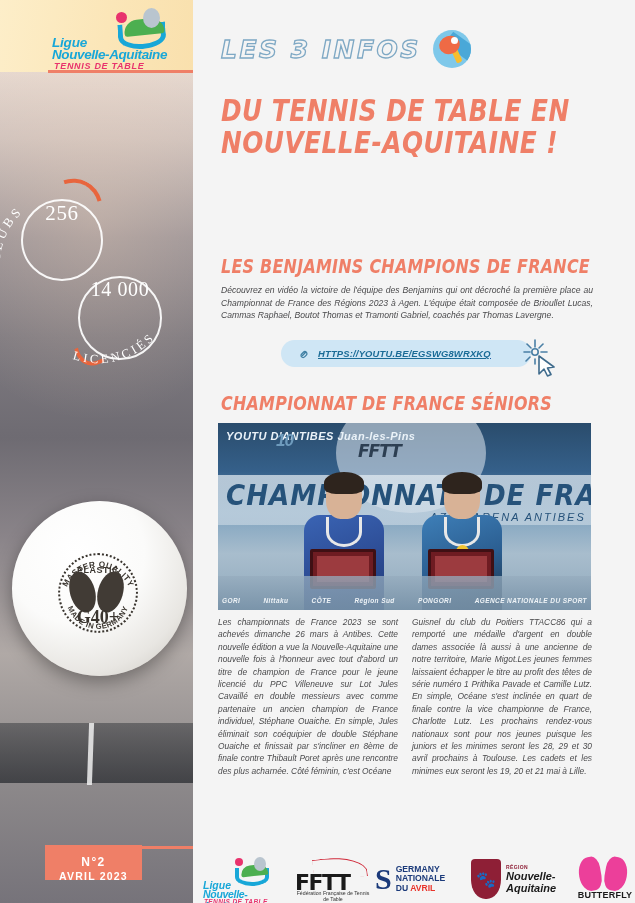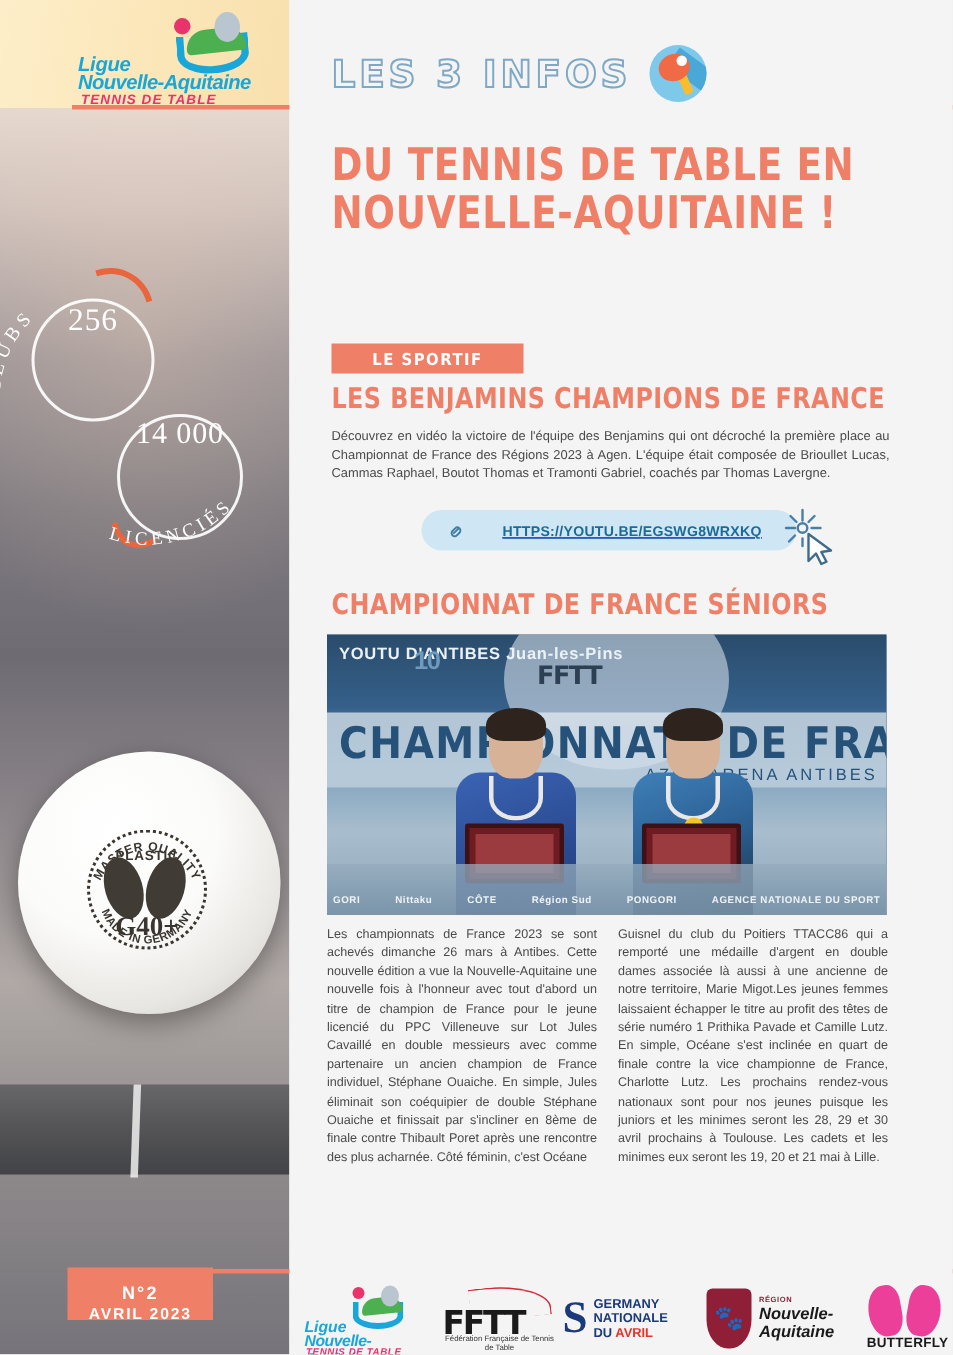--- a/index.html
+++ b/index.html
@@ -153,21 +153,21 @@
     line-height: 14px;
   }
   .issue-no { font-size: 12px; font-weight: bold; letter-spacing: 1.4px; margin-top: 13px; }
   .issue-date { font-size: 10.5px; font-weight: bold; letter-spacing: 1.2px; }
   .issue-rule {
     position: absolute; left: 130px; top: 846px; width: 505px; height: 3px;
     background: #ef7f67;
   }
 
   
-  .content { position: absolute; left: 193px; top: 0; width: 442px; height: 903px; background: #f4f4f4; }
+  .content { position: absolute; left: 193px; top: 0; width: 442px; height: 903px; background: #f4f4f4; font-style: italic; }
 
   .kicker-row { position: absolute; left: 28px; top: 30px; display: flex; align-items: center; gap: 12px; }
   .kicker {
     font-size: 25px; font-weight: bold; letter-spacing: 2.5px;
     color: transparent;
     -webkit-text-stroke: 1.3px #7ea8c4;
     font-family: "DejaVu Sans", sans-serif;
   }
   .paddle-icon {
     position: relative; width: 38px; height: 38px; border-radius: 50%;
@@ -221,21 +221,21 @@
   .st-seniors { top: 392px; }
 
   .para-video {
     position: absolute; left: 28px; top: 284px; width: 372px;
     font-size: 8.6px; color: #4a4a4c; line-height: 12.6px; text-align: justify;
   }
 
   .link-pill {
     position: absolute; left: 88px; top: 340px; width: 250px; height: 27px;
     background: #cfe6f5; border-radius: 14px;
-    display: flex; align-items: center; gap: 24px; padding-left: 16px;
+    display: flex; align-items: center; gap: 7px; padding-left: 16px;
   }
   .link-clip { width: 14px; height: 14px; flex: none; }
   .link-text {
     font-size: 9.4px; font-weight: bold; color: #1a6b96;
     text-decoration: underline; letter-spacing: .2px;
   }
   .cursor-fx { position: absolute; left: 328px; top: 336px; width: 42px; height: 42px; }
 
   .photo {
     position: absolute; left: 25px; top: 423px; width: 373px; height: 187px;
@@ -482,21 +482,20 @@
       <div class="paddle-icon">
         <div class="pi-shadow"></div>
         <div class="pi-handle"></div>
         <div class="pi-blade"></div>
         <div class="pi-dot"></div>
       </div>
     </div>
 
     <h1 class="main-title">DU TENNIS DE TABLE EN NOUVELLE-AQUITAINE !</h1>
 
-    <div class="tag">LE SPORTIF</div>
 
     <h2 class="section-title st-benjamins">LES BENJAMINS CHAMPIONS DE FRANCE</h2>
     <p class="para-video">Découvrez en vidéo la victoire de l'équipe des Benjamins qui ont décroché  la première place au Championnat de France des Régions 2023 à Agen. L'équipe était composée de Brioullet Lucas, Cammas Raphael, Boutot Thomas et Tramonti Gabriel, coachés par Thomas Lavergne.</p>
 
     <a class="link-pill" href="#">
       <span class="link-clip">
         <svg viewBox="0 0 24 24" width="14" height="14" fill="none" stroke="#3f7fa3" stroke-width="2.2" stroke-linecap="round">
           <path d="M9.5 14.5 L14.5 9.5 M8 17 a3.5 3.5 0 0 1 0-5 l3-3 a3.5 3.5 0 0 1 5 5 l-3 3 a3.5 3.5 0 0 1-5 0z"></path>
         </svg>
       </span>

